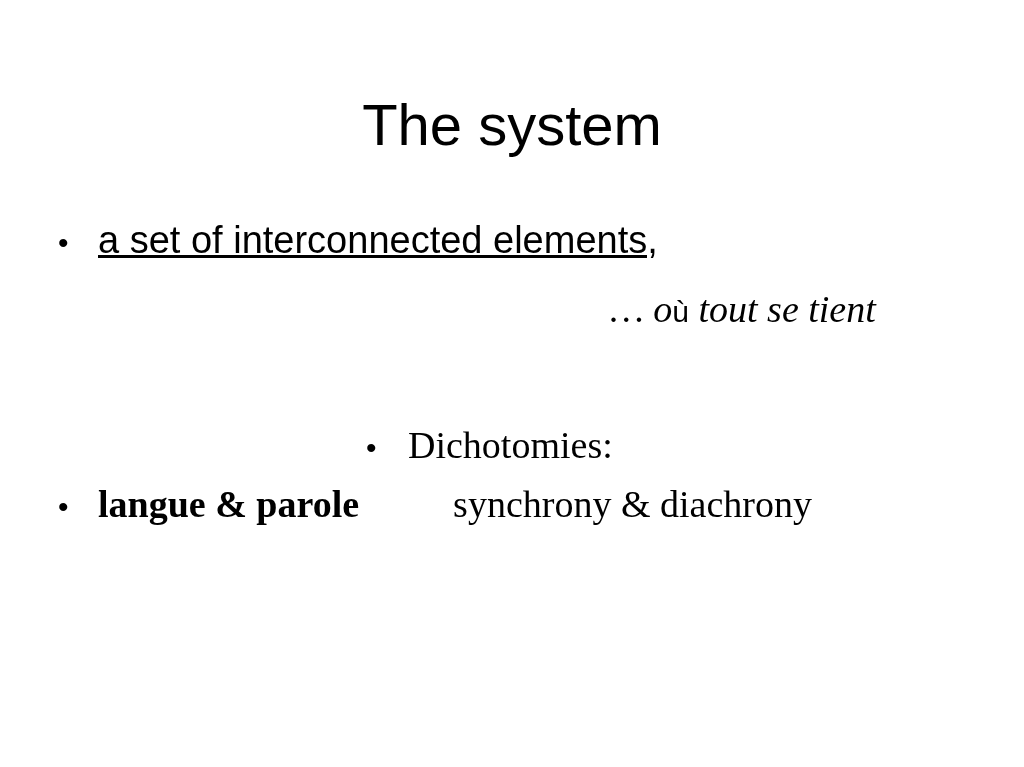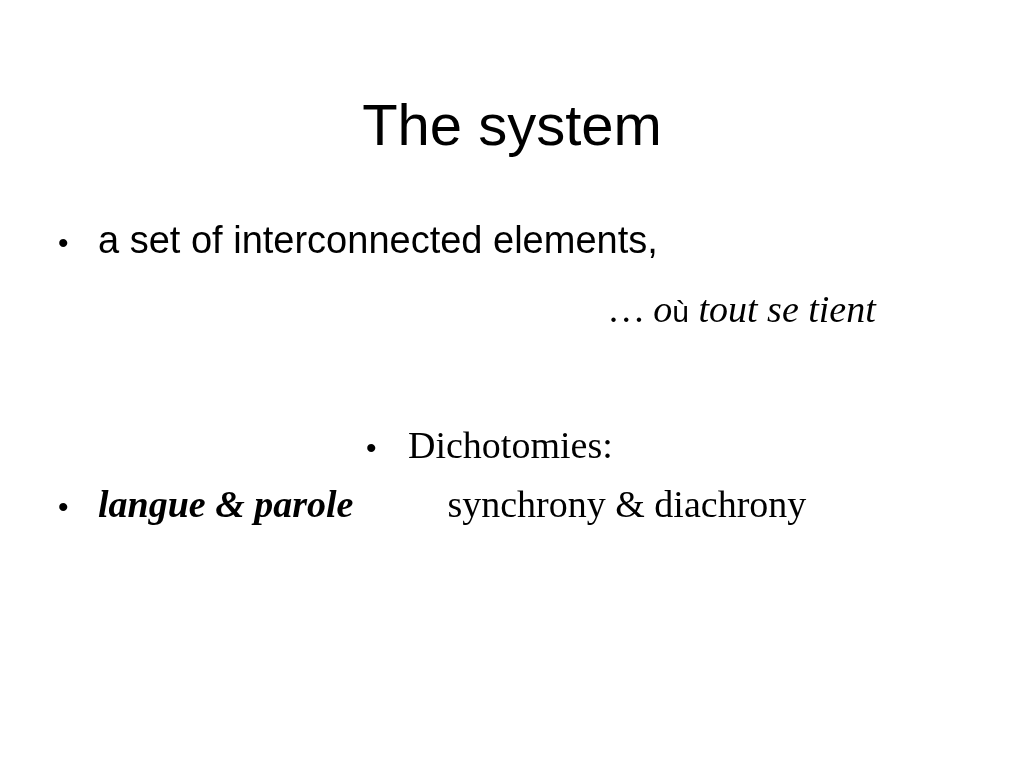--- a/index.html
+++ b/index.html
@@ -35,21 +35,21 @@
       margin: 0;
     }
     .bullet-row {
       position: absolute;
       white-space: nowrap;
     }
     .bullet {
       display: inline-block;
       font-family: "Liberation Sans", sans-serif;
     }
-    .sans { font-family: "Liberation Sans", sans-serif; }
+    .sans { font-family: "Liberation Sans", sans-serif; text-decoration: underline; }
     .serif { font-family: "Liberation Serif", serif; }
 
     
     .row1 {
       left: 58px;
       top: 188px;
       font-size: 38px;
       line-height: 48px;
     }
     .row1 .bullet { width: 40px; font-size: 30px; }
@@ -80,21 +80,20 @@
     
     .row3 {
       left: 58px;
       top: 452px;
       font-size: 38px;
       line-height: 48px;
     }
     .row3 .bullet { width: 40px; font-size: 30px; }
     .bold-italic {
       font-weight: bold;
-      font-style: italic;
     }
     .gap { display: inline-block; width: 94px; }
   </style>
 </head>
 <body>
 
 <div class="slide">
 
   <h1 class="title">The system</h1>
 

